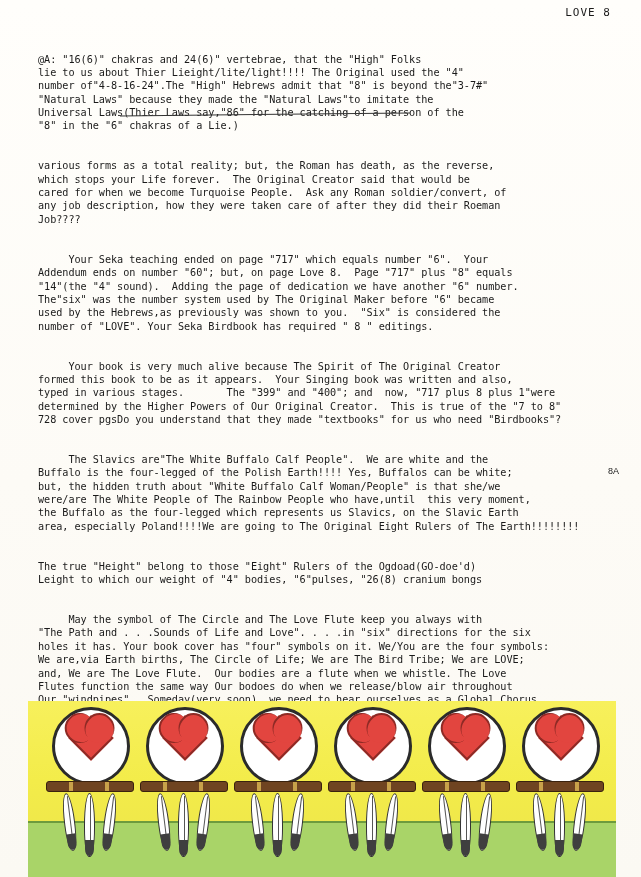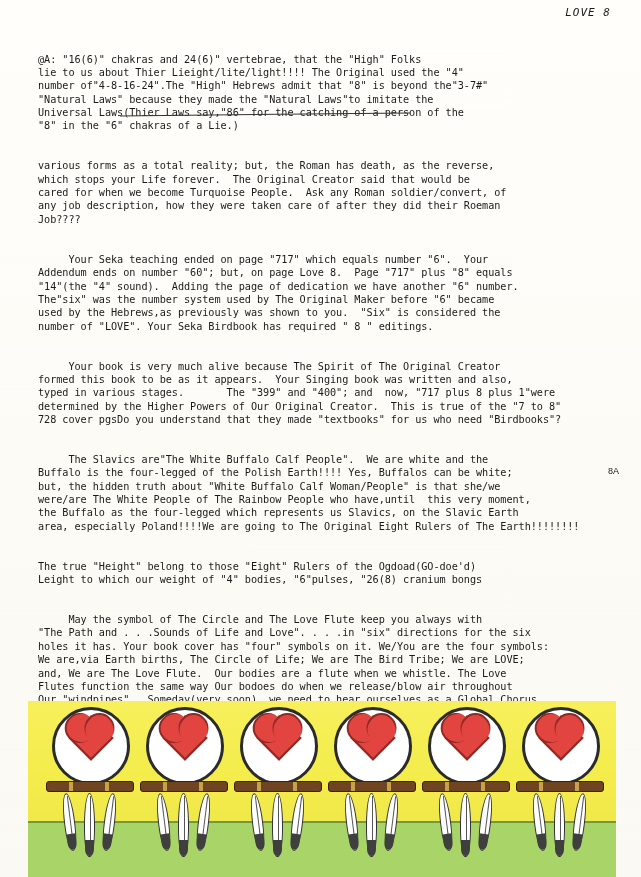--- a/index.html
+++ b/index.html
@@ -22,21 +22,20 @@
     inset: 0;
     background: linear-gradient(180deg, #fffefb 0%, #fdfbf6 55%, #fbf9f3 100%);
     pointer-events: none;
   }
   #header-label {
     position: absolute;
     top: 6px;
     right: 30px;
     font-size: 11px;
     letter-spacing: 1px;
-    font-style: italic;
   }
   #text-body {
     position: absolute;
     left: 38px;
     top: 26px;
     width: 572px;
     font-size: 10.2px;
     line-height: 13.35px;
     white-space: pre-wrap;
     letter-spacing: -0.05px;

